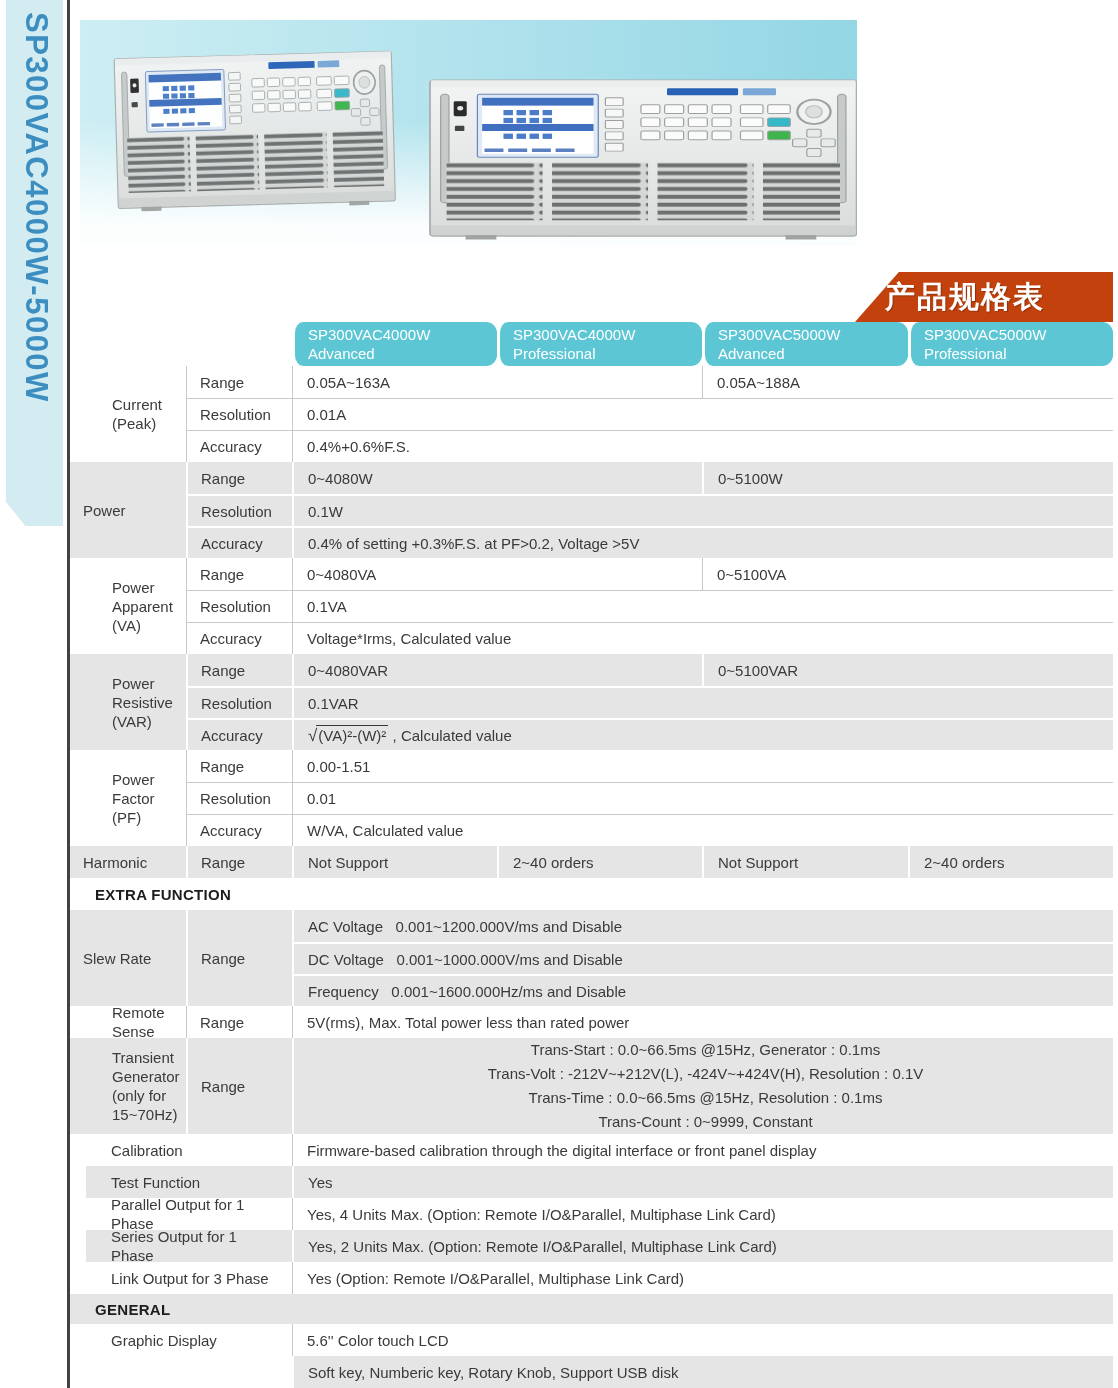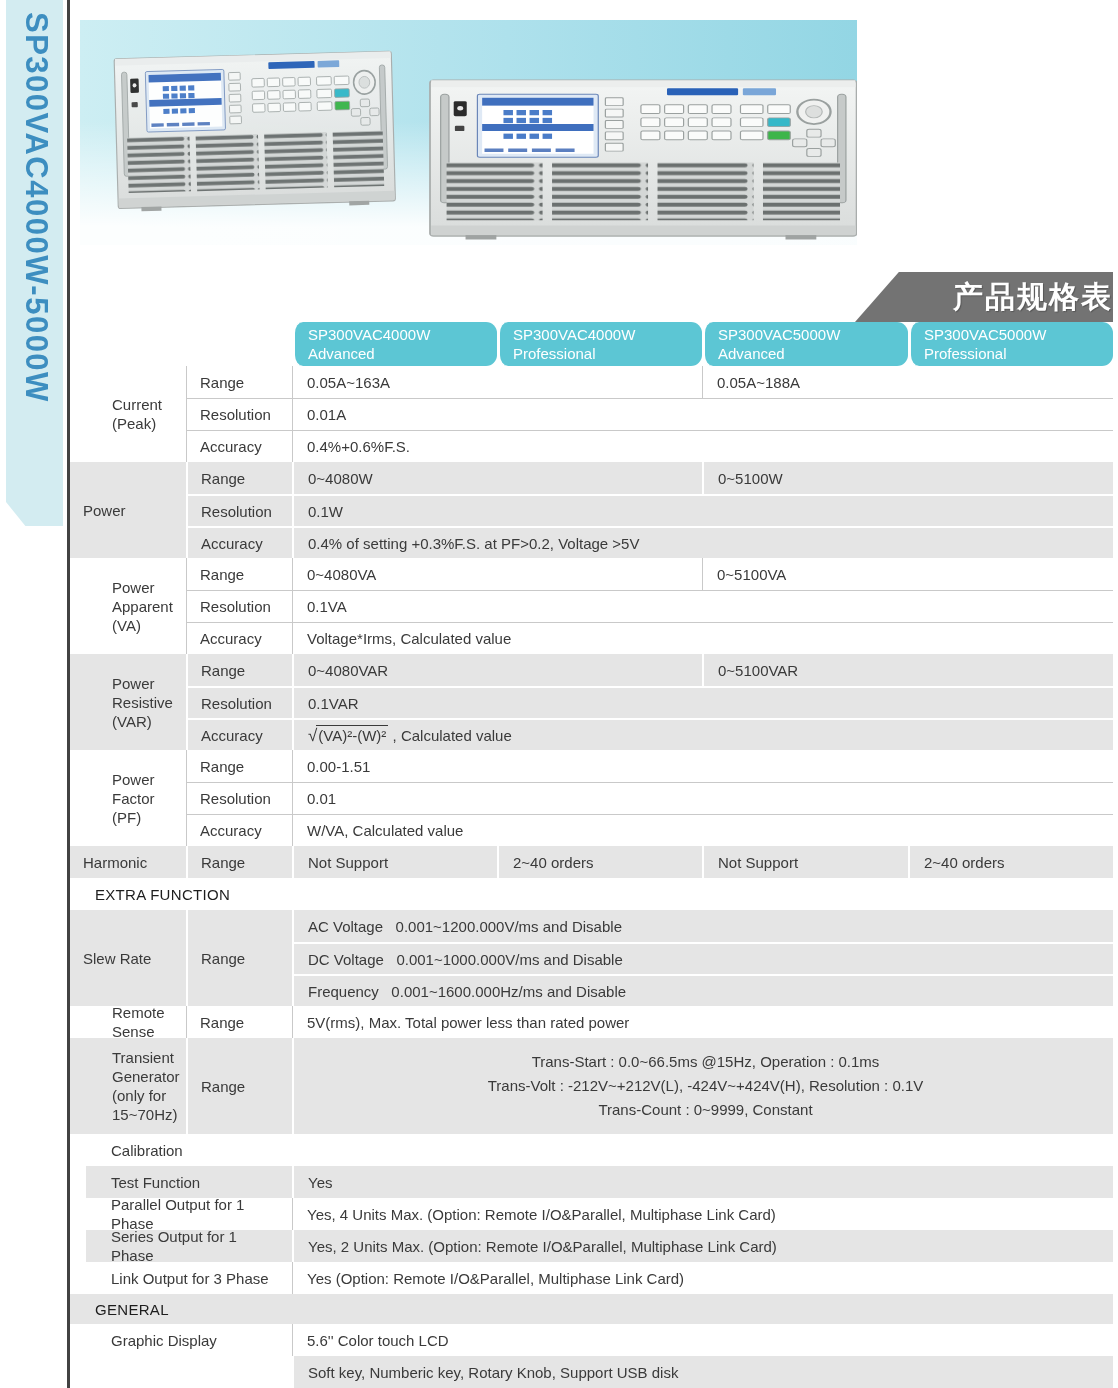--- a/index.html
+++ b/index.html
@@ -18,22 +18,22 @@
 
   
   .photo { position:absolute; left:80px; top:20px; width:777px; height:225px;
            background:
              linear-gradient(180deg, rgba(255,255,255,0) 0%, rgba(255,255,255,0) 45%, rgba(255,255,255,0.95) 92%),
              linear-gradient(90deg, #cdeef3 0%, #aee1ec 55%, #93d6e4 100%); }
   .photo svg { position:absolute; left:0; top:0; }
 
   
   .banner { position:absolute; left:855px; top:272px; width:258px; height:50px;
-            background:#737373; clip-path:polygon(17% 0,100% 0,100% 100%,0 100%);
-            display:flex; align-items:center; justify-content:flex-end; }
+            background:#c2410c; clip-path:polygon(17% 0,100% 0,100% 100%,0 100%);
+            display:flex; align-items:center; justify-content:flex-start; }
   .banner-text { color:#fff; font-weight:bold; font-size:30px; letter-spacing:2px;
                  padding-left:30px; text-shadow:1px 1px 1px rgba(0,0,0,0.25); }
 
   
   .spec { position:absolute; left:70px; top:322px; width:1043px;
           display:grid;
           grid-template-columns:116px 106px 205px 205px 206px 205px;
           grid-template-rows:44px repeat(21,32px) 96px repeat(5,32px) 30px repeat(2,32px); }
   .cell { display:flex; align-items:center; padding:0 10px 0 13px; font-size:15px;
           line-height:19px; overflow:hidden; }
@@ -41,21 +41,21 @@
   .prel { white-space:pre-line;padding-left:42px; }
   .hdr { background:#5cc6d4; color:#ffffff; padding-left:13px; }
   .hdr .two { white-space:pre-line; }
   .model { font-weight:bold; font-size:17px; letter-spacing:0.5px; padding-left:25px; }
   .gy { background:#e5e5e5; }
   .bl-ccc { border-left:1px solid #c9c9c9; }
   .bt-ccc { border-top:1px solid #c9c9c9; }
   .bl-w  { border-left:2px solid #ffffff; }
   .bt-w  { border-top:2px solid #ffffff; }
   .bl-w3 { border-left:3px solid #ffffff;border-radius:11px; }
-  .sect { font-weight:normal; color:#1d1d1d; padding-left:25px; letter-spacing:0.3px; }
+  .sect { font-weight:bold; color:#1d1d1d; padding-left:25px; letter-spacing:0.3px; }
   .vcell { padding-left:14px; }
   .lines { display:flex; flex-direction:column; justify-content:center; }
   .lines div { line-height:24px; }
   .radicand { border-top:1.5px solid #3a3a3a; padding:0 2px; }
   .rad-sign { font-size:17px; margin-right:-1px; }
   .wlabel { padding-left:25px;margin-left:16px; }
 </style>
 </head>
 <body>
 
@@ -263,26 +263,28 @@
 Sense</div>
     <div class="cell bl-ccc" style="grid-row:22;grid-column:2">Range</div>
     <div class="cell bl-ccc vcell" style="grid-row:22;grid-column:3/7">5V(rms), Max. Total power less than rated power</div>
 
     <div class="cell gy prel" style="grid-row:23;grid-column:1">Transient
 Generator
 (only for
 15~70Hz)</div>
     <div class="cell gy bl-w" style="grid-row:23;grid-column:2">Range</div>
     <div class="cell gy bl-w vcell lines" style="grid-row:23;grid-column:3/7">
-      <div>Trans-Start : 0.0~66.5ms @15Hz, Operation : 0.1ms</div>
+      <div>Trans-Start : 0.0~66.5ms @15Hz, Generator : 0.1ms</div>
       <div>Trans-Volt : -212V~+212V(L), -424V~+424V(H), Resolution : 0.1V</div>
+      <div>Trans-Time : 0.0~66.5ms @15Hz, Resolution : 0.1ms</div>
       <div>Trans-Count : 0~9999, Constant</div>
     </div>
 
     <div class="cell wlabel" style="grid-row:24;grid-column:1/3">Calibration</div>
+    <div class="cell bl-ccc vcell" style="grid-row:24;grid-column:3/7">Firmware-based calibration through the digital interface or front panel display</div>
 
     <div class="cell gy wlabel" style="grid-row:25;grid-column:1/3">Test Function</div>
     <div class="cell gy bl-w vcell" style="grid-row:25;grid-column:3/7">Yes</div>
 
     <div class="cell wlabel" style="grid-row:26;grid-column:1/3">Parallel Output for 1 Phase</div>
     <div class="cell bl-ccc vcell" style="grid-row:26;grid-column:3/7">Yes, 4 Units Max. (Option: Remote I/O&amp;Parallel, Multiphase Link Card)</div>
 
     <div class="cell gy wlabel" style="grid-row:27;grid-column:1/3">Series Output for 1 Phase</div>
     <div class="cell gy bl-w vcell" style="grid-row:27;grid-column:3/7">Yes, 2 Units Max. (Option: Remote I/O&amp;Parallel, Multiphase Link Card)</div>
 

